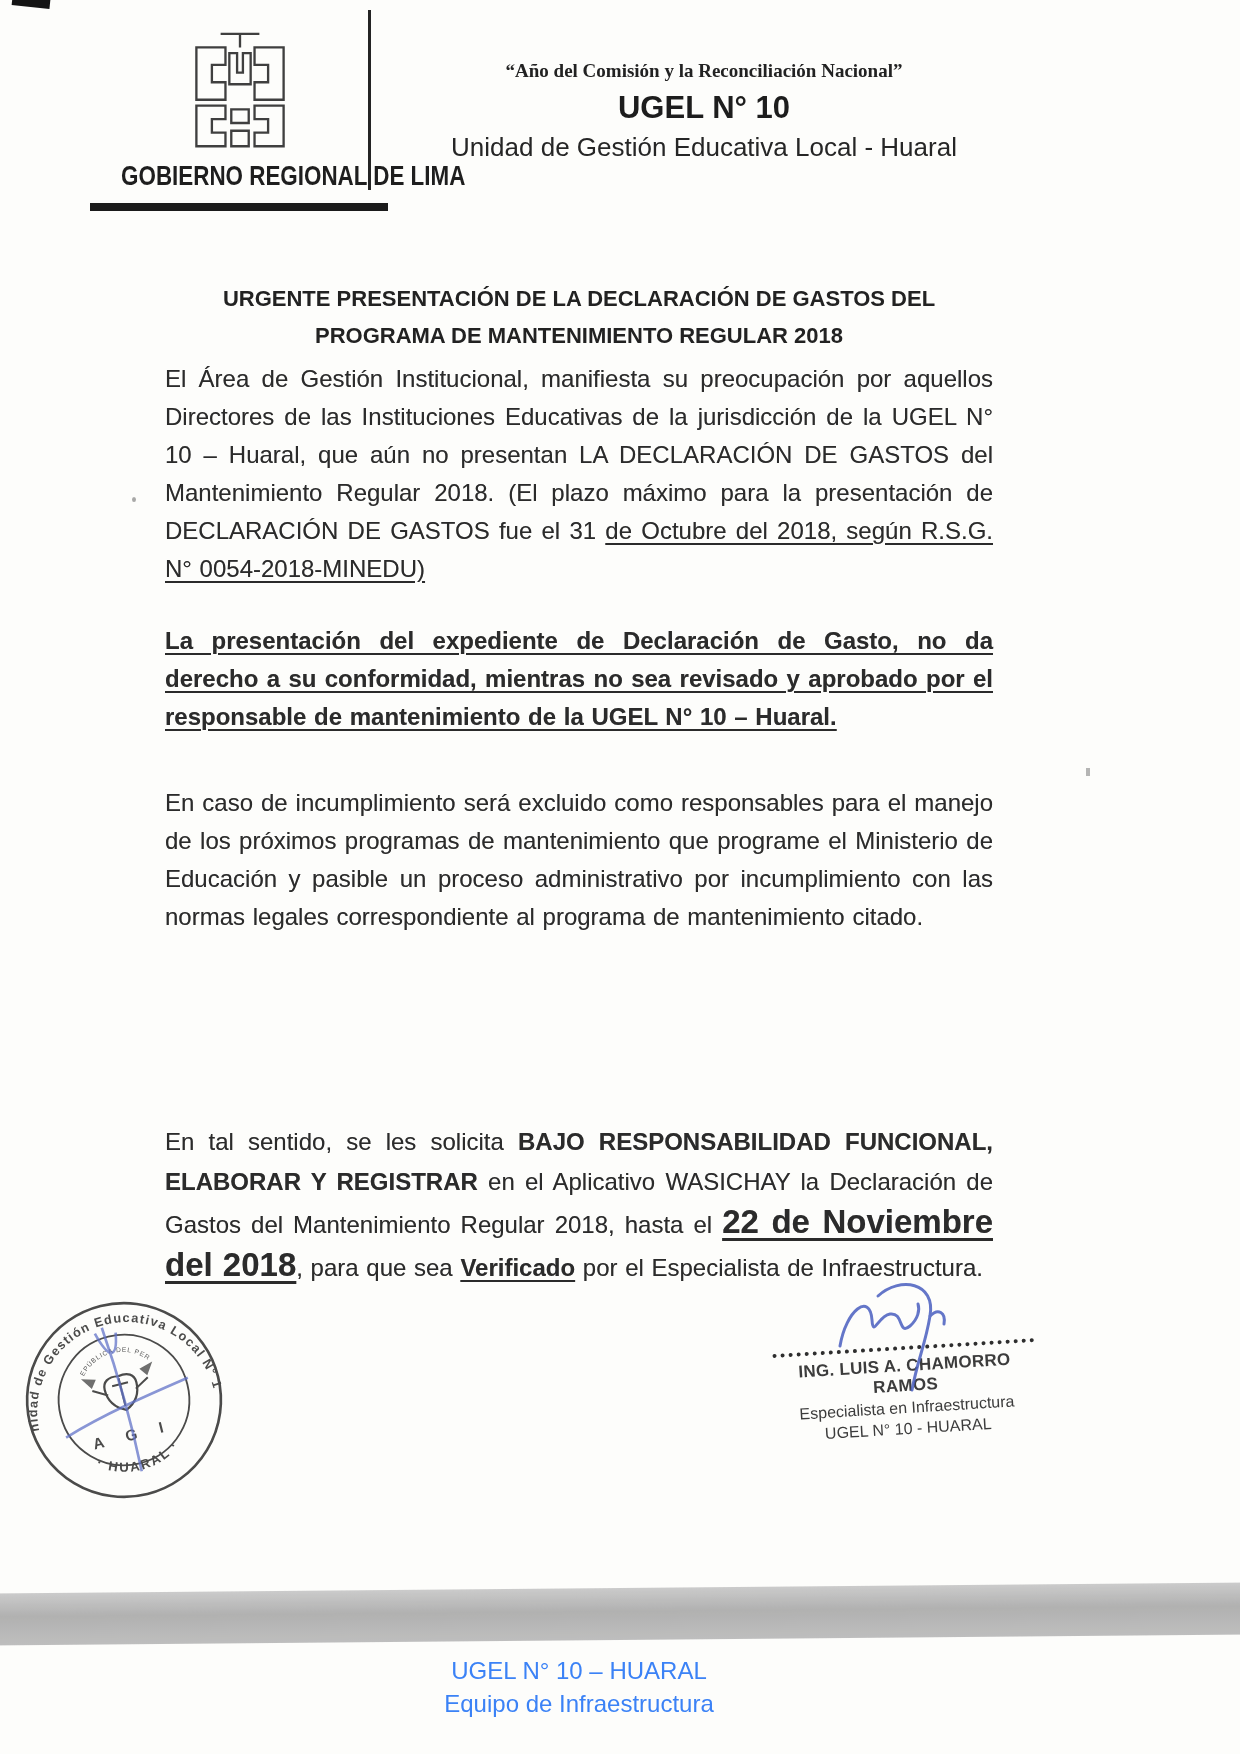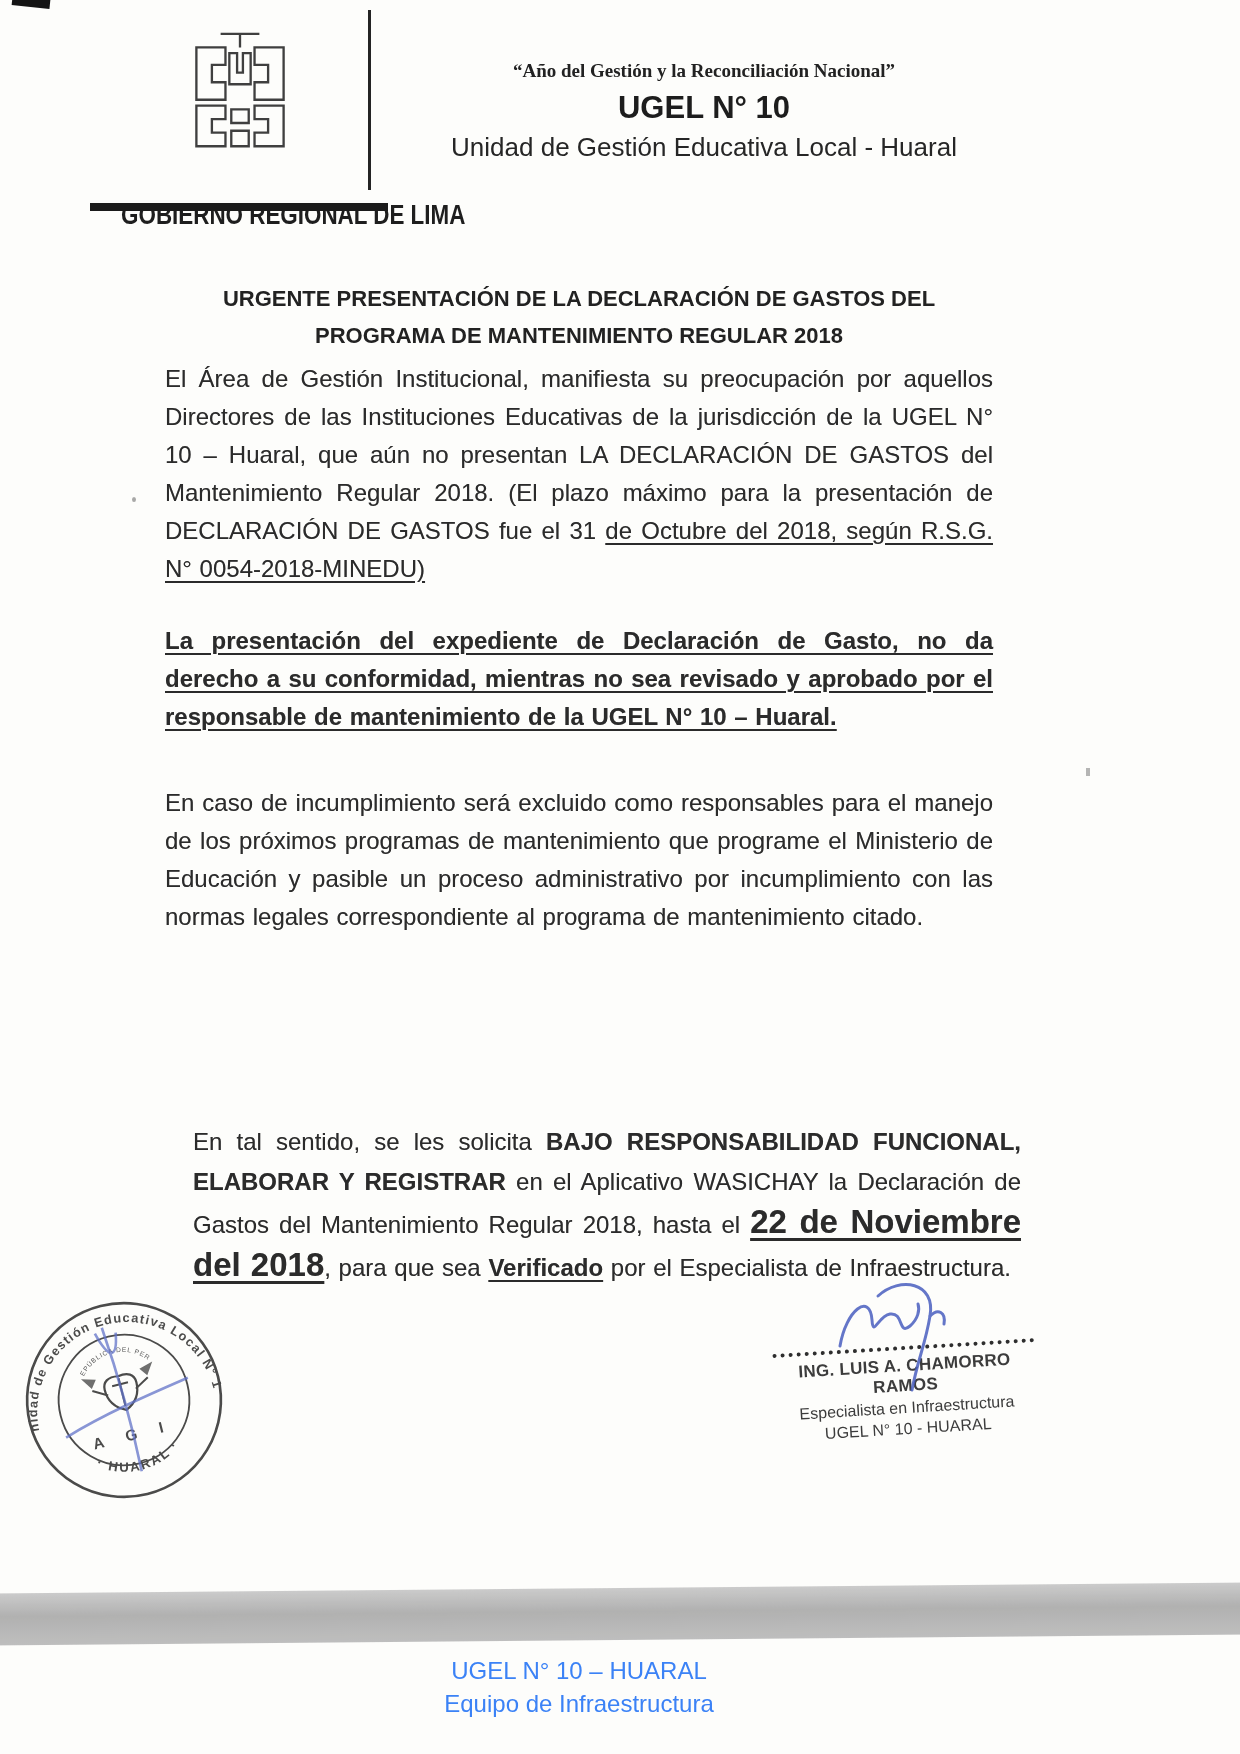--- a/index.html
+++ b/index.html
@@ -5,21 +5,21 @@
   html,body{margin:0;padding:0;background:#e8e8e8;}
   .page{
     position:relative;width:1240px;height:1754px;margin:0 auto;
     background:#fdfdfb;overflow:hidden;
     font-family:"Liberation Sans",sans-serif;color:#2b2b2b;
   }
   
   .corner-mark{position:absolute;left:12px;top:-2px;width:38px;height:9px;background:#141414;transform:rotate(6deg);}
   .logo-wrap{position:absolute;left:120px;top:28px;width:240px;text-align:center;}
   .logo-svg{width:126px;height:126px;}
-  .org-name-wrap{position:absolute;left:78px;top:160px;width:320px;text-align:center;margin-top:39px;}
+  .org-name-wrap{position:absolute;left:78px;top:160px;width:320px;text-align:center;}
   .org-name{
     display:inline-block;font-weight:bold;font-size:28px;letter-spacing:0px;
     transform:scaleX(.80);transform-origin:center;white-space:nowrap;color:#1e1e1e;
   }
   .org-underline{position:absolute;left:90px;top:203px;width:298px;height:8px;background:#1b1b1b;}
   .header-divider{position:absolute;left:368px;top:10px;width:3px;height:180px;background:#242424;}
   .header-right{position:absolute;left:384px;top:60px;width:640px;text-align:center;}
   .motto{font-family:"Liberation Serif",serif;font-weight:bold;font-size:19px;color:#222;}
   .ugel-title{margin-top:8px;font-weight:bold;font-size:31px;color:#1d1d1d;}
   .ugel-subtitle{margin-top:6px;font-size:26px;color:#262626;text-align:center;}
@@ -37,21 +37,21 @@
   .para{
     left:165px;width:828px;font-size:24px;line-height:38px;
     text-align:justify;text-align-last:left;word-spacing:1px;
     text-shadow:0 0 .4px rgba(30,30,30,.35);
   }
   .p1{top:360px;}
   .p2{top:622px;font-weight:bold;}
   .p2 span{text-decoration:underline;text-decoration-thickness:2px;text-underline-offset:4px;}
   .p3{top:784px;}
   .p4{top:978px;}
-  .p5{top:1122px;line-height:40px;margin-left:28px;}
+  .p5{top:1122px;line-height:40px;}
   .u{text-decoration:underline;text-decoration-thickness:2px;text-underline-offset:4px;}
   .b{font-weight:bold;}
   .big-date{font-weight:bold;font-size:33px;text-decoration:underline;text-decoration-thickness:3px;text-underline-offset:5px;}
   
   .sig-scribble{left:826px;top:1272px;width:190px;height:120px;z-index:4;}
   .sig-block{
     left:768px;top:1346px;width:276px;text-align:center;
     transform:rotate(-3.5deg);color:#3c3c3c;z-index:3;
   }
   .sig-dots{border-top:4px dotted #2e2e2e;width:262px;margin:0 auto 6px auto;}
@@ -94,21 +94,21 @@
       </g>
     </svg>
   </div>
   <div class="org-name-wrap">
     <span class="org-name">GOBIERNO REGIONAL DE LIMA</span>
   </div>
   <div class="org-underline"></div>
   <div class="header-divider"></div>
 
   <div class="header-right">
-    <div class="motto">“Año del Gestión y la Reconciliación Nacional”</div>
+    <div class="motto">“Año del Comisión y la Reconciliación Nacional”</div>
     <div class="ugel-title">UGEL N° 10</div>
     <div class="ugel-subtitle">Unidad de Gestión Educativa Local - Huaral</div>
   </div>
 
   <div class="abs doc-subtitle">
     <div>URGENTE PRESENTACIÓN DE LA DECLARACIÓN DE GASTOS DEL</div>
     <div>PROGRAMA DE MANTENIMIENTO REGULAR 2018</div>
   </div>
 
   <div class="abs para p1"><span>El Área de Gestión Institucional, manifiesta su preocupación por aquellos Directores de las Instituciones Educativas de la jurisdicción de la UGEL N° 10 – Huaral, que aún no presentan LA DECLARACIÓN DE GASTOS del Mantenimiento Regular 2018. (El plazo máximo para la presentación de DECLARACIÓN DE GASTOS fue el 31 </span><span class="u">de Octubre del 2018, según R.S.G. N° 0054-2018-MINEDU)</span></div>

